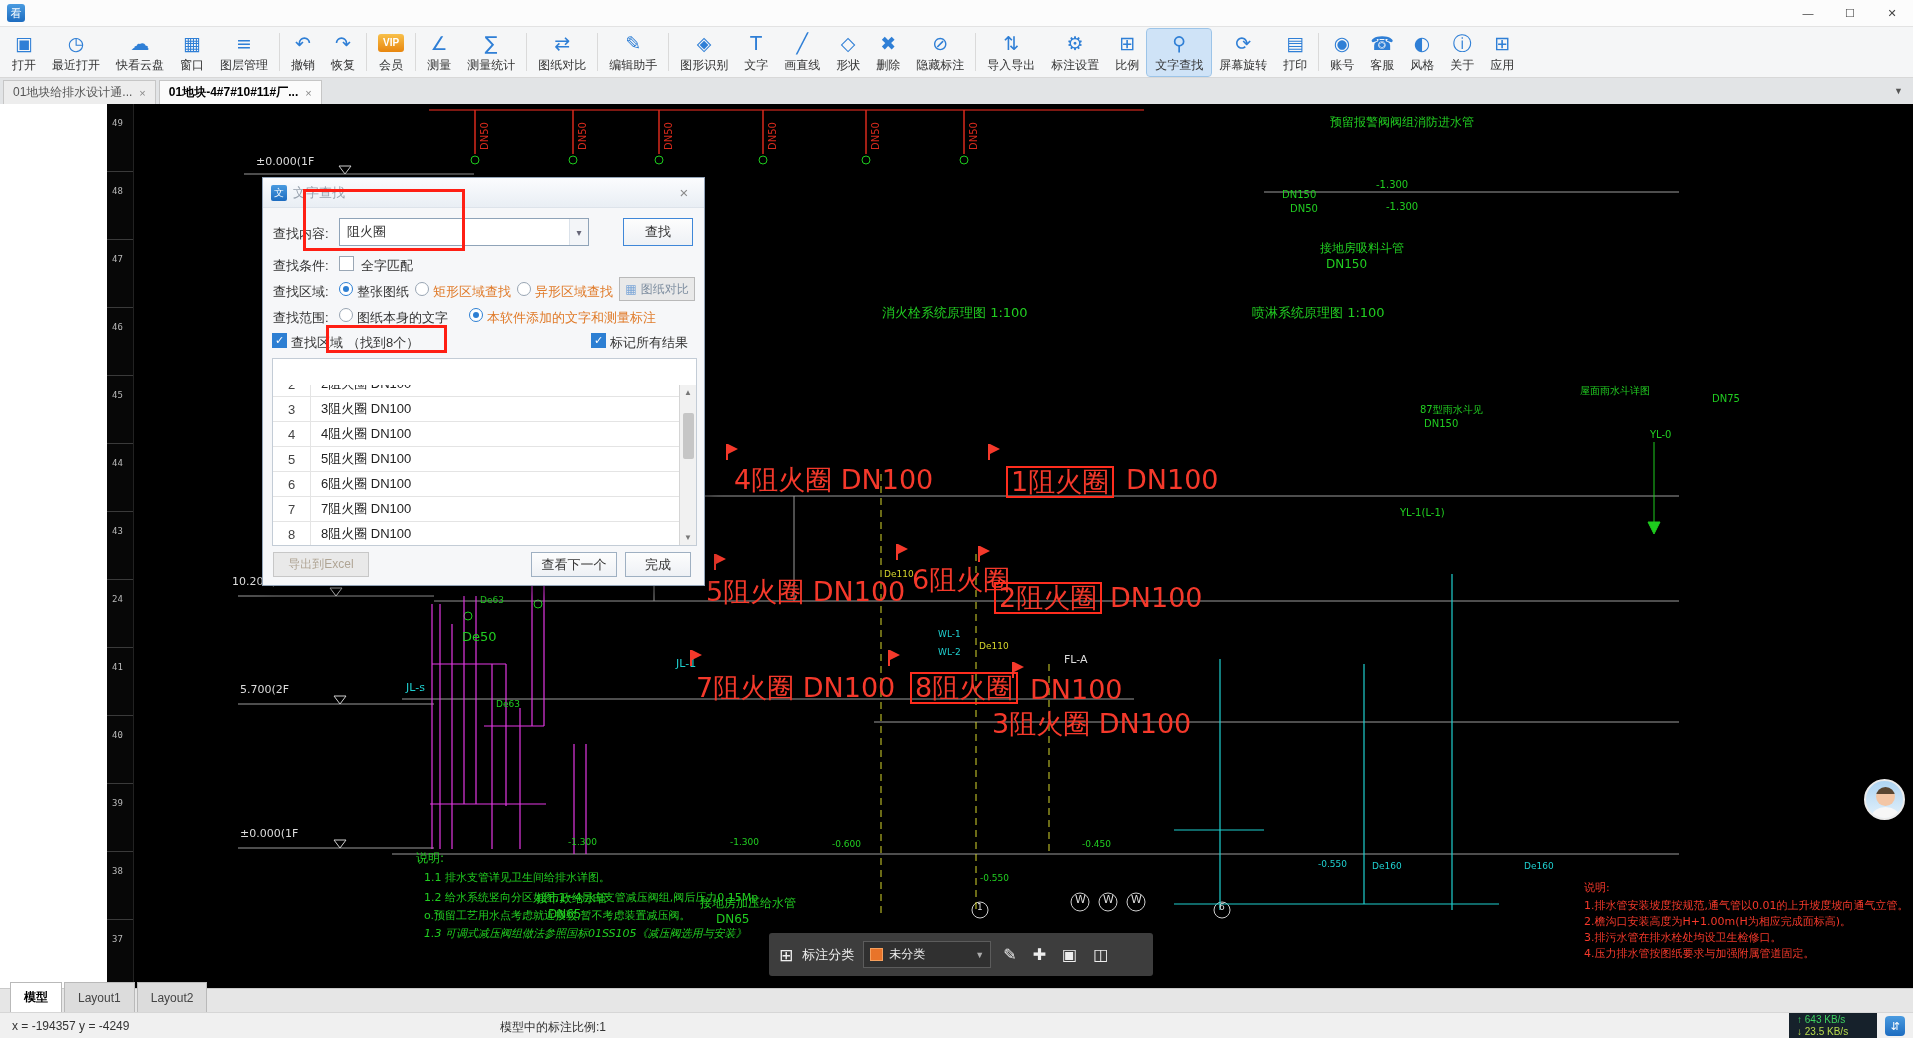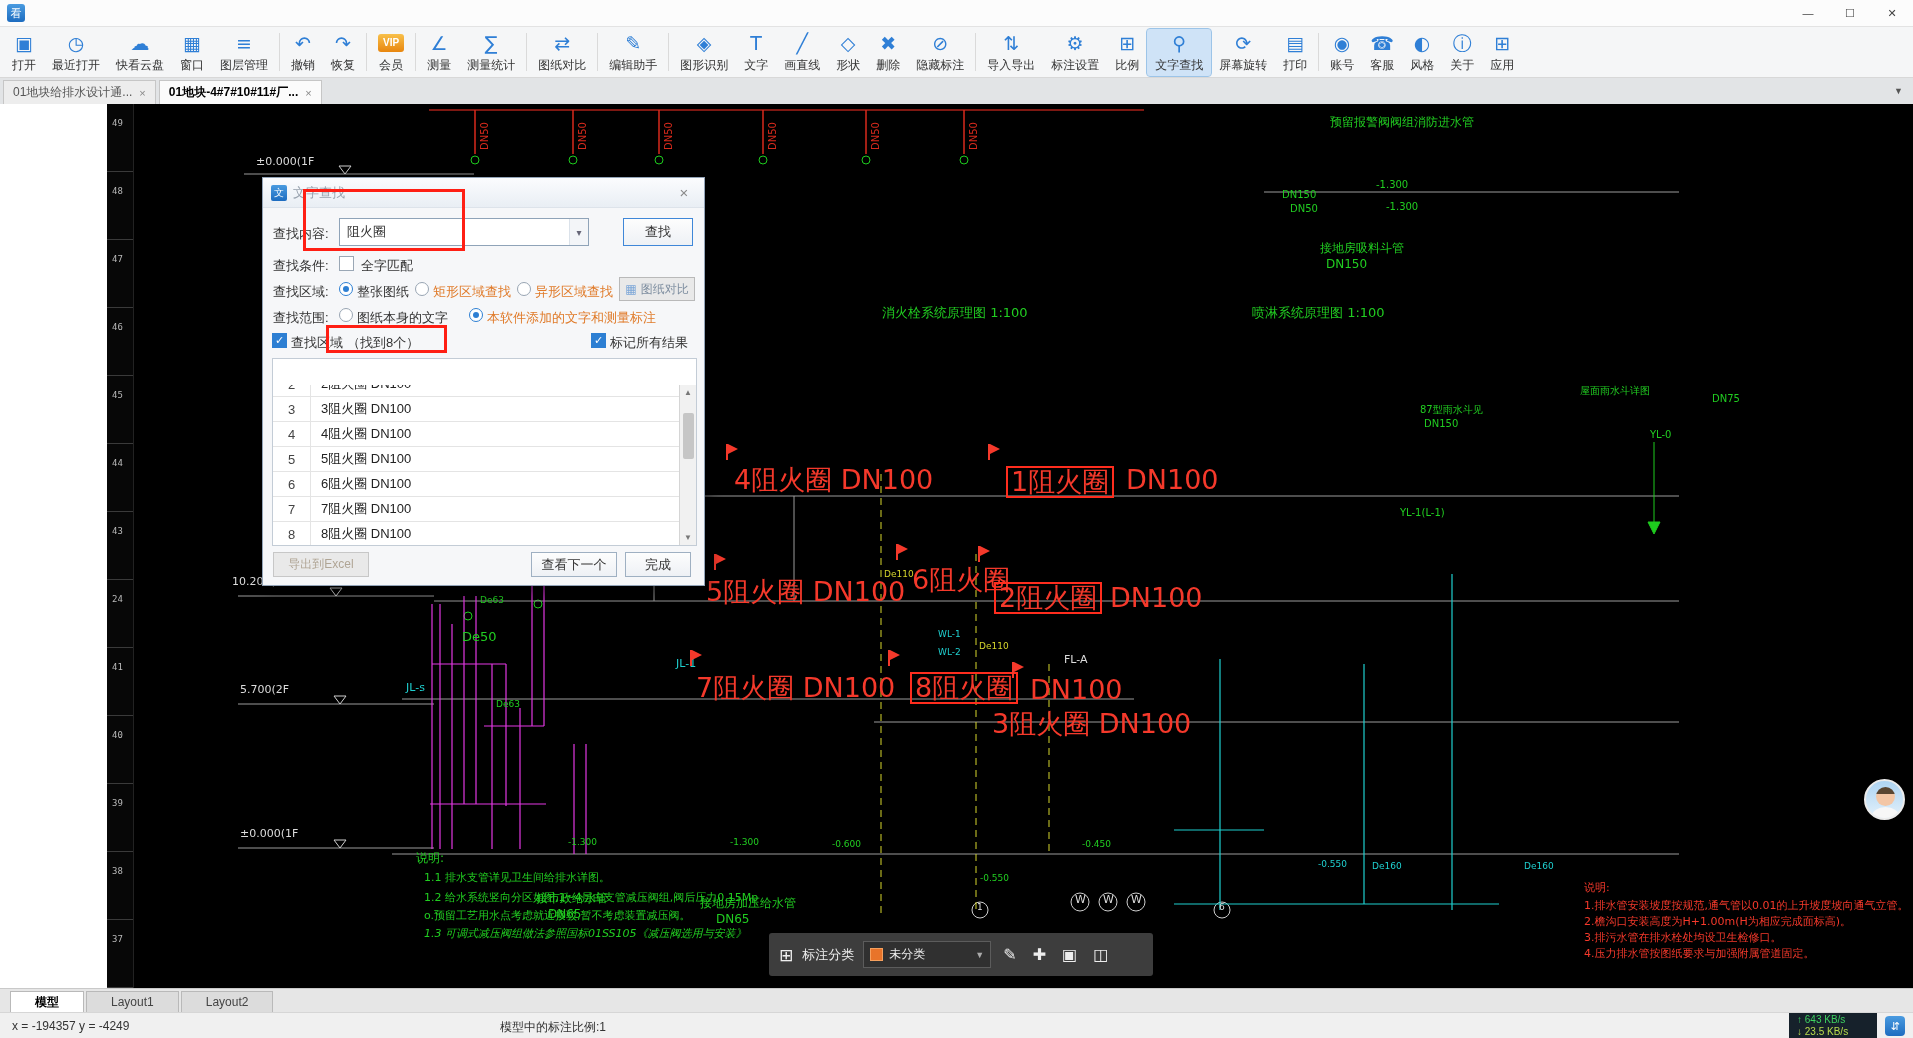--- a/index.html
+++ b/index.html
@@ -88,21 +88,21 @@
   .ab-grid{color:#eee;font-size:17px;font-family:"DejaVu Sans",sans-serif}
   .ab-title{color:#eee;font-size:13px;white-space:nowrap}
   .ab-dd{width:128px;height:27px;background:#303030;border:1px solid #5c5c5c;display:flex;align-items:center;padding:0 6px;gap:6px}
   .ab-swatch{width:13px;height:13px;background:#e8742a;border:1px solid #f5a05e;flex:none}
   .ab-dd-val{color:#eee;font-size:12px;flex:1}
   .ab-dd-arrow{color:#aaa;font-size:9px}
   .ab-icon{color:#eee;font-size:16px;font-family:"DejaVu Sans",sans-serif;padding:0 3px}
 
   
   .layout-bar{position:absolute;top:988px;left:0;right:0;height:24px;background:#e6e6e6;border-top:1px solid #c9c9c9;display:flex;align-items:flex-end;padding-left:10px;z-index:30}
-  .l-tab{height:21px;padding:0 24px;display:flex;align-items:center;font-size:12px;color:#444;background:#dcdcdc;border:1px solid #b9b9b9;border-bottom:none;margin-right:2px}
+  .l-tab{height:30px;padding:0 13px;display:flex;align-items:center;font-size:12px;color:#444;background:#dcdcdc;border:1px solid #b9b9b9;border-bottom:none;margin-right:2px}
   .l-tab.active{background:#fff;color:#000;font-weight:bold}
 
   
   .statusbar{position:absolute;top:1012px;left:0;right:0;height:26px;background:#f0f0f0;border-top:1px solid #d6d6d6;z-index:30}
   .sb-coords{position:absolute;left:12px;top:6px;font-size:12px;color:#333}
   .sb-scale{position:absolute;left:500px;top:6px;font-size:12px;color:#333}
   .sb-net{position:absolute;right:36px;top:0;width:88px;height:26px;background:#16212b;display:flex;flex-direction:column;justify-content:center;padding-left:8px;line-height:12px}
   .sb-net .up{font-size:10px;color:#3ed160}
   .sb-net .down{font-size:10px;color:#b9dc4d}
   .sb-corner{position:absolute;right:8px;top:3px;width:20px;height:20px;border-radius:4px;background:linear-gradient(#4a9be0,#1d6cc0);color:#fff;font-size:11px;display:flex;align-items:center;justify-content:center}

